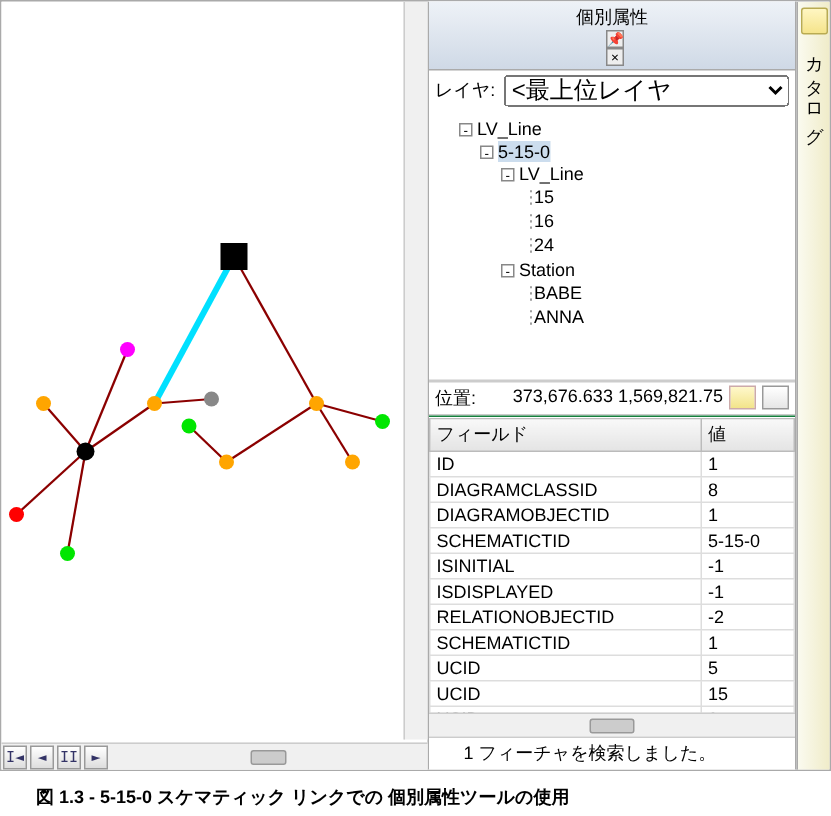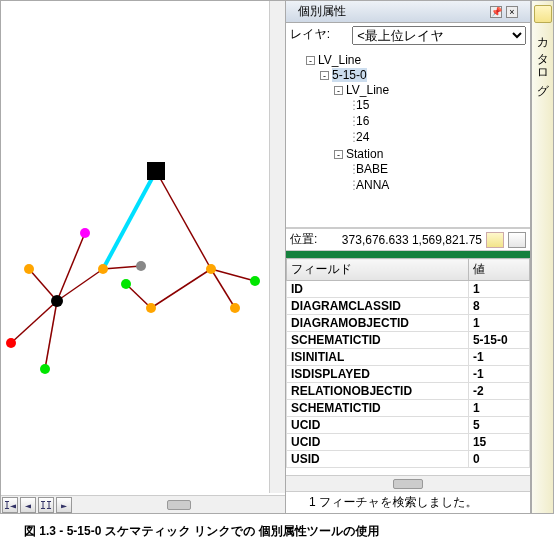--- a/index.html
+++ b/index.html
@@ -8,38 +8,38 @@
   .canvas-area { width: 285px; height: 100%; position: relative; background: #fff; border-right: 1px solid #aaa; }
   .canvas-area svg { position: absolute; top: 0; left: 0; }
   .vscroll { position: absolute; right: 0; top: 0; height: calc(100% - 20px); width: 16px; background: #f0f0f0; border-left: 1px solid #ccc; }
   .hscroll-row { position: absolute; left: 0; bottom: 0; height: 18px; width: 100%; display: flex; background: #f0f0f0; border-top: 1px solid #ccc; }
   .hscroll-row .nav-btn { width: 16px; height: 16px; border: 1px solid #999; background: linear-gradient(#fff,#ddd); display:flex; align-items:center; justify-content:center; font-family: monospace; font-size:10px; color:#336; margin:1px; }
   .hscroll-row .track { flex:1; background:#f0f0f0; display:flex; align-items:center; justify-content:center; }
   .hscroll-row .thumb { width:24px; height:10px; background:#ccc; border:1px solid #999; border-radius:2px; }
 
   .right-pane { flex:1; display:flex; height:100%; }
   .panel { flex:1; display:flex; flex-direction:column; border-right:1px solid #aaa; background:#fff; }
-  .panel-title { background: linear-gradient(#eef2f7,#cfd9e6); border-bottom:1px solid #aaa; padding:2px 12px; display:flex; align-items:center; }
+  .panel-title { background: linear-gradient(#eef2f7,#cfd9e6); border-bottom:1px solid #aaa; padding:2px 0; display:flex; align-items:center;flex-direction:column; }
   .panel-title .spacer { flex:1; }
   .pin { width:12px; height:12px; border:1px solid #888; margin-left:4px; background:#eee; font-size:9px; line-height:10px; text-align:center; }
-  .layer-row { padding:3px 4px; display:flex; gap:22px; }
-  .layer-row select { flex:1; font-size:13px; }
+  .layer-row { padding:3px 4px; display:flex; align-items:center; gap:6px; }
+  .layer-row select { flex:1; font-size:16px; }
   .tree { padding:4px 6px; overflow:auto; height: 180px; border-bottom:1px solid #ccc; }
   .tree ul { list-style:none; padding-left:14px; }
   .tree li { padding:1px 0; white-space:nowrap; }
   .box { display:inline-block; width:9px; height:9px; border:1px solid #888; text-align:center; font-size:9px; line-height:8px; margin-right:3px; background:#fff; color:#000; }
   .dots { display:inline-block; width:8px; color:#999; }
-  .loc-bar { display:flex; align-items:center; padding:2px 4px; border-top:1px solid #ccc; border-bottom:1px solid #ccc; background:#fff; gap:4px;}
+  .loc-bar { display:flex; padding:2px 4px; border-top:1px solid #ccc; border-bottom:1px solid #ccc; background:#fff; gap:4px;}
   .loc-bar .icon-btn { width:18px; height:16px; border:1px solid #999; background:linear-gradient(#fff,#e6e6e6); }
   .loc-bar .icon-btn.flash { background: linear-gradient(#fff8cc,#f2e48a); border-color:#caa; }
   .loc-bar .coords { margin-left:auto; }
-  .attr-table { flex:1; overflow:auto; border-top:7px solid #15803d; }
+  .attr-table { flex:1; overflow:auto; border-top:1px solid #15803d; }
   .attr-table table { width:100%; border-collapse:collapse; }
   .attr-table th { background:linear-gradient(#f8f8f8,#e4e4e4); border:1px solid #bbb; padding:2px 4px; text-align:left; font-weight:normal; }
-  .attr-table td { border:1px solid #ddd; padding:1px 4px;font-weight:bold; }
+  .attr-table td { border:1px solid #ddd; padding:1px 4px; }
   .attr-hscroll { height:16px; background:#f0f0f0; border-top:1px solid #ccc; display:flex; align-items:center; justify-content:center;}
   .attr-hscroll .thumb { width:30px; height:10px; background:#ccc; border:1px solid #999; border-radius:2px;}
   .status { padding:2px 23px; border-top:1px solid #ccc; }
   .side-tab { width:22px; background:linear-gradient(90deg,#fafaef,#f0ecc9); border-left:1px solid #aaa; display:flex; flex-direction:column; align-items:center; padding-top:4px;}
   .side-tab .tool { width:18px; height:18px; border:1px solid #b9ab52; background:linear-gradient(#fff6c2,#f5e48b); margin-bottom:6px; border-radius:2px;}
   .side-tab .vtext { writing-mode: vertical-rl; font-size:12px; letter-spacing:2px; }
   .caption { position:absolute; left:0; bottom:0; width:554px; padding:4px 24px; font-weight:bold; font-size:12px; }
 </style>
 </head>
 <body>

